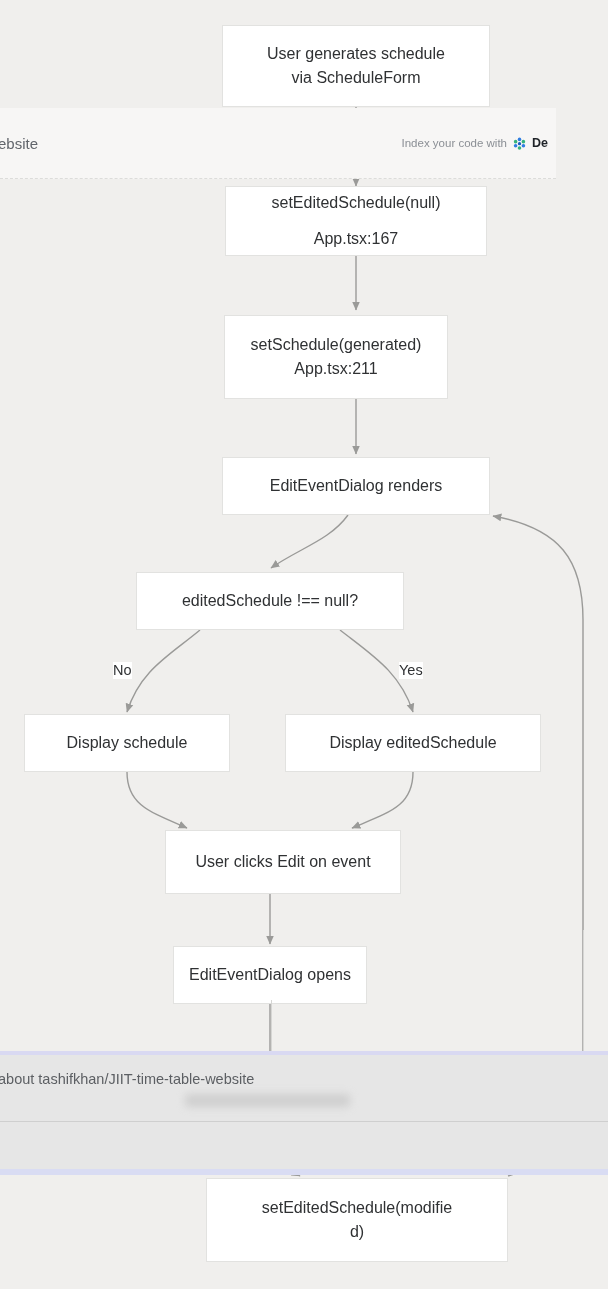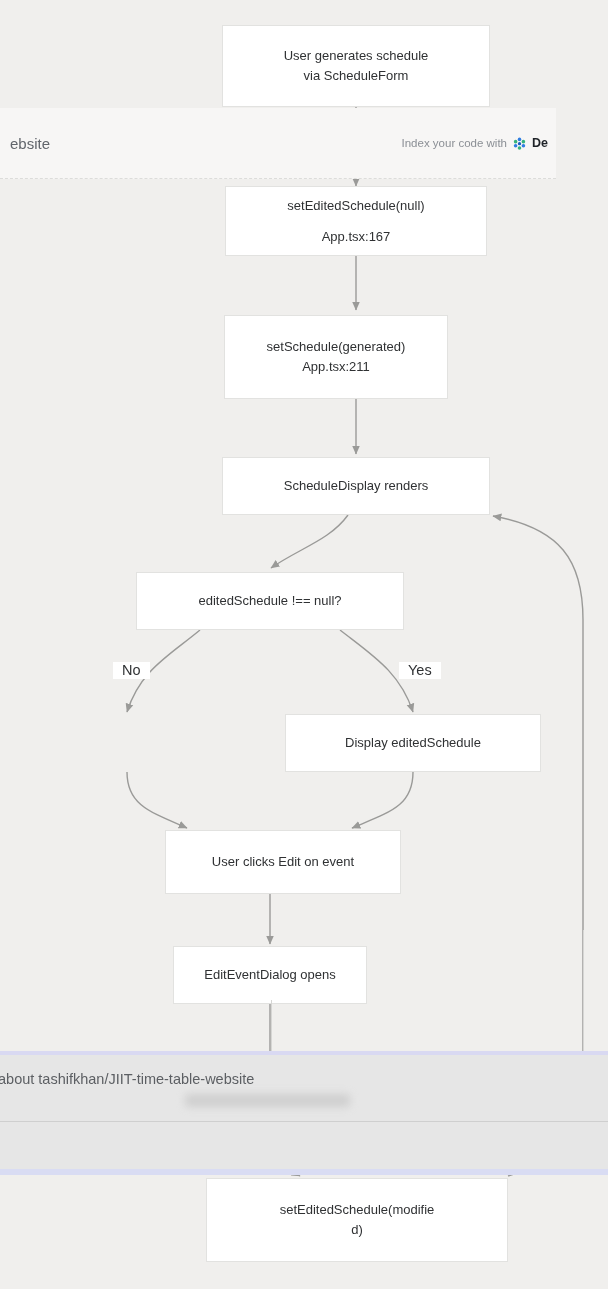--- a/index.html
+++ b/index.html
@@ -24,47 +24,47 @@
 
   .node {
     position: absolute;
     background: #ffffff;
     border: 1px solid #e2e2e0;
     display: flex;
     align-items: center;
     justify-content: center;
     text-align: center;
     color: #2f3133;
-    font-size: 13px;
+    font-size: 16px;
     line-height: 1.52;
     padding: 6px 10px;
     word-break: break-word;
   }
 
   .edge-label {
     position: absolute;
     background: #ffffff;
     color: #2f3133;
     font-size: 14.5px;
     line-height: 1.2;
-    padding: 0 9px;
+    padding: 0 0;
     white-space: nowrap;
   }
 
   
   .overlay-top {
     position: absolute;
     left: 0; top: 108px;
     width: 556px; height: 71px;
     background: #f7f6f5;
     border-bottom: 1px dashed #dcdcda;
     display: flex;
     align-items: center;
     justify-content: space-between;
-    padding: 0 8px 0 12px;
+    padding: 0 8px 0 0;
     z-index: 6;
   }
   .repo-tail {
     font-size: 15px;
     color: #61656b;
     padding-left: 0px;
     margin-left: -2px;
   }
   .index-cta {
     display: flex;
@@ -172,30 +172,33 @@
     <span>setEditedSchedule(null)</span>
     <span>App.tsx:167</span>
   </div>
 
   <div class="node" style="left:224px; top:315px; width:224px; height:84px; flex-direction:column;">
     <span>setSchedule(generated)</span>
     <span>App.tsx:211</span>
   </div>
 
   <div class="node" style="left:222px; top:457px; width:268px; height:58px;">
-    <span>ScheduleDisplay renders</span>
+    <span>EditEventDialog renders</span>
   </div>
 
   <div class="node" style="left:136px; top:572px; width:268px; height:58px;">
     <span>editedSchedule !== null?</span>
   </div>
 
   <div class="edge-label" style="left:113px; top:662px;">No</div>
   <div class="edge-label" style="left:399px; top:662px;">Yes</div>
 
+  <div class="node" style="left:24px; top:714px; width:206px; height:58px;">
+    <span>Display schedule</span>
+  </div>
 
   <div class="node" style="left:285px; top:714px; width:256px; height:58px;">
     <span>Display editedSchedule</span>
   </div>
 
   <div class="node" style="left:165px; top:830px; width:236px; height:64px;">
     <span>User clicks Edit on event</span>
   </div>
 
   <div class="node" style="left:173px; top:946px; width:194px; height:58px;">

